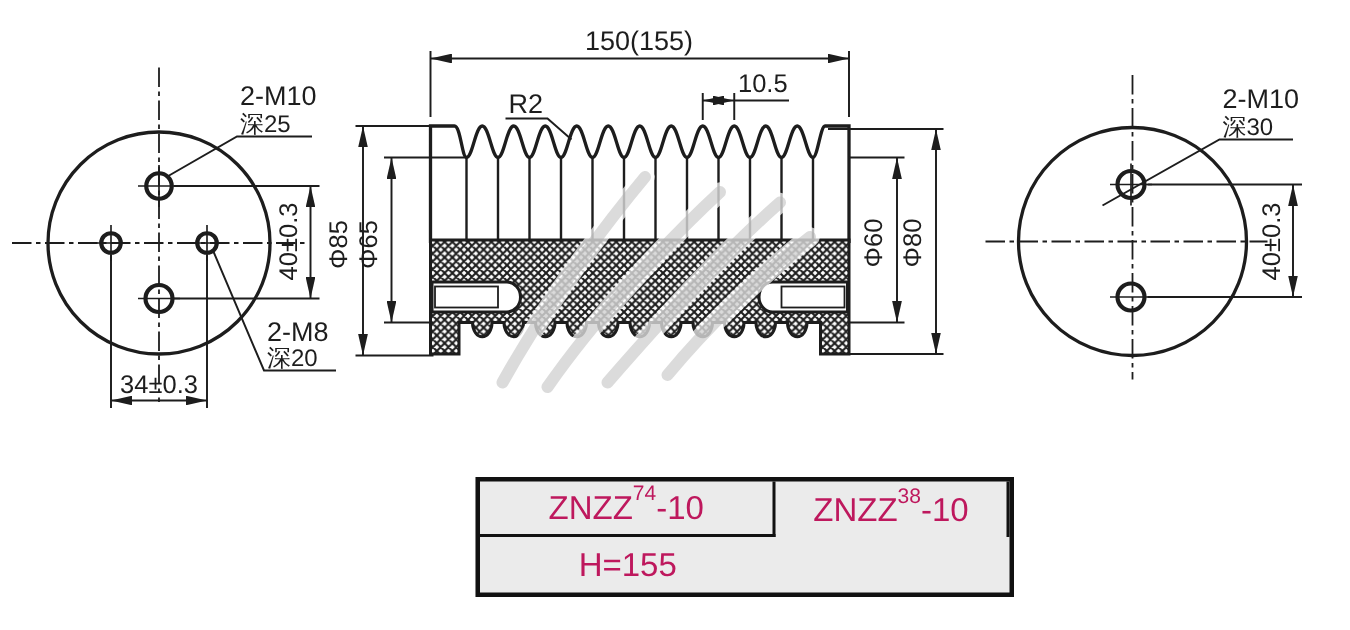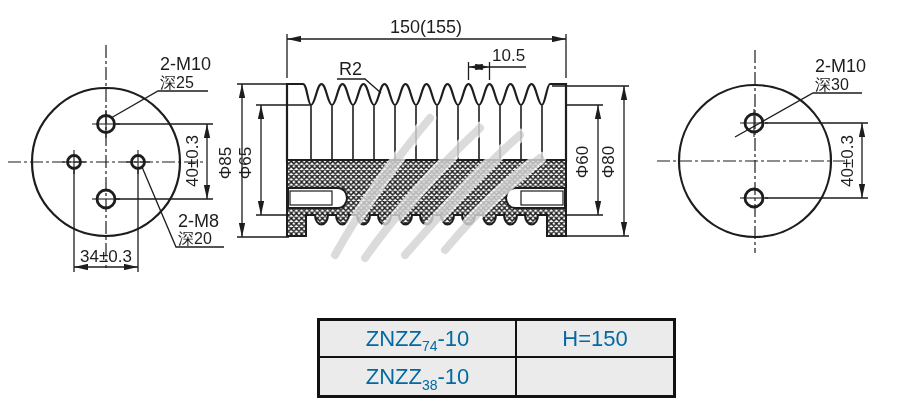--- a/index.html
+++ b/index.html
@@ -8,24 +8,24 @@
   svg{position:absolute;left:0;top:0;}
   svg text{fill:#1d1d1d;font-family:"Liberation Sans",sans-serif;}
   .dimtxt{font-size:17px;}
   .bigtxt{font-size:18px;}
   .cjk{font-size:16px;}
   
   .spec-table{position:absolute;left:317px;top:318px;width:359px;height:80px;
       box-sizing:border-box;border:3px solid #111;display:grid;
       grid-template-columns:197px 1fr;grid-template-rows:1fr 1fr;background:#ebebeb;}
   .cell{display:flex;align-items:center;justify-content:center;
-      font-size:22px;color:#0369a1;box-sizing:border-box;}
+      font-size:22px;color:#be185d;box-sizing:border-box;}
   .cell.c0{border-right:2px solid #111;}
   .cell.r0{border-bottom:2px solid #111;}
-  .sub{font-size:14px;align-self:flex-end;padding-bottom:3px;line-height:1;}
+  .sub{font-size:14px;align-self:flex-end;padding-bottom:21px;line-height:1;}
 </style>
 </head>
 <body>
 
 <div id="stage">
 
 <svg width="900" height="340" viewBox="0 0 900 340">
   <defs>
     <marker id="arr" viewBox="0 0 11 5" refX="11" refY="2.5" markerWidth="11" markerHeight="5" orient="auto-start-reverse">
           <path d="M0,0 L11,2.5 L0,5 Z" fill="#1d1d1d"></path>
@@ -179,23 +179,23 @@
     </g>
   </g>
 </svg>
 
 <div class="spec-table">
   <div class="cell c0 r0">
     <span>ZNZZ</span>
         <span class="sub">74</span>
         <span>-10</span>
   </div>
-  <div class="cell r0">
-    <span>H=150</span>
-  </div>
   <div class="cell c0">
     <span>ZNZZ</span>
         <span class="sub">38</span>
         <span>-10</span>
   </div>
+  <div class="cell">
+    <span>H=155</span>
+  </div>
 </div>
 
 </div>
 
 </body></html>

